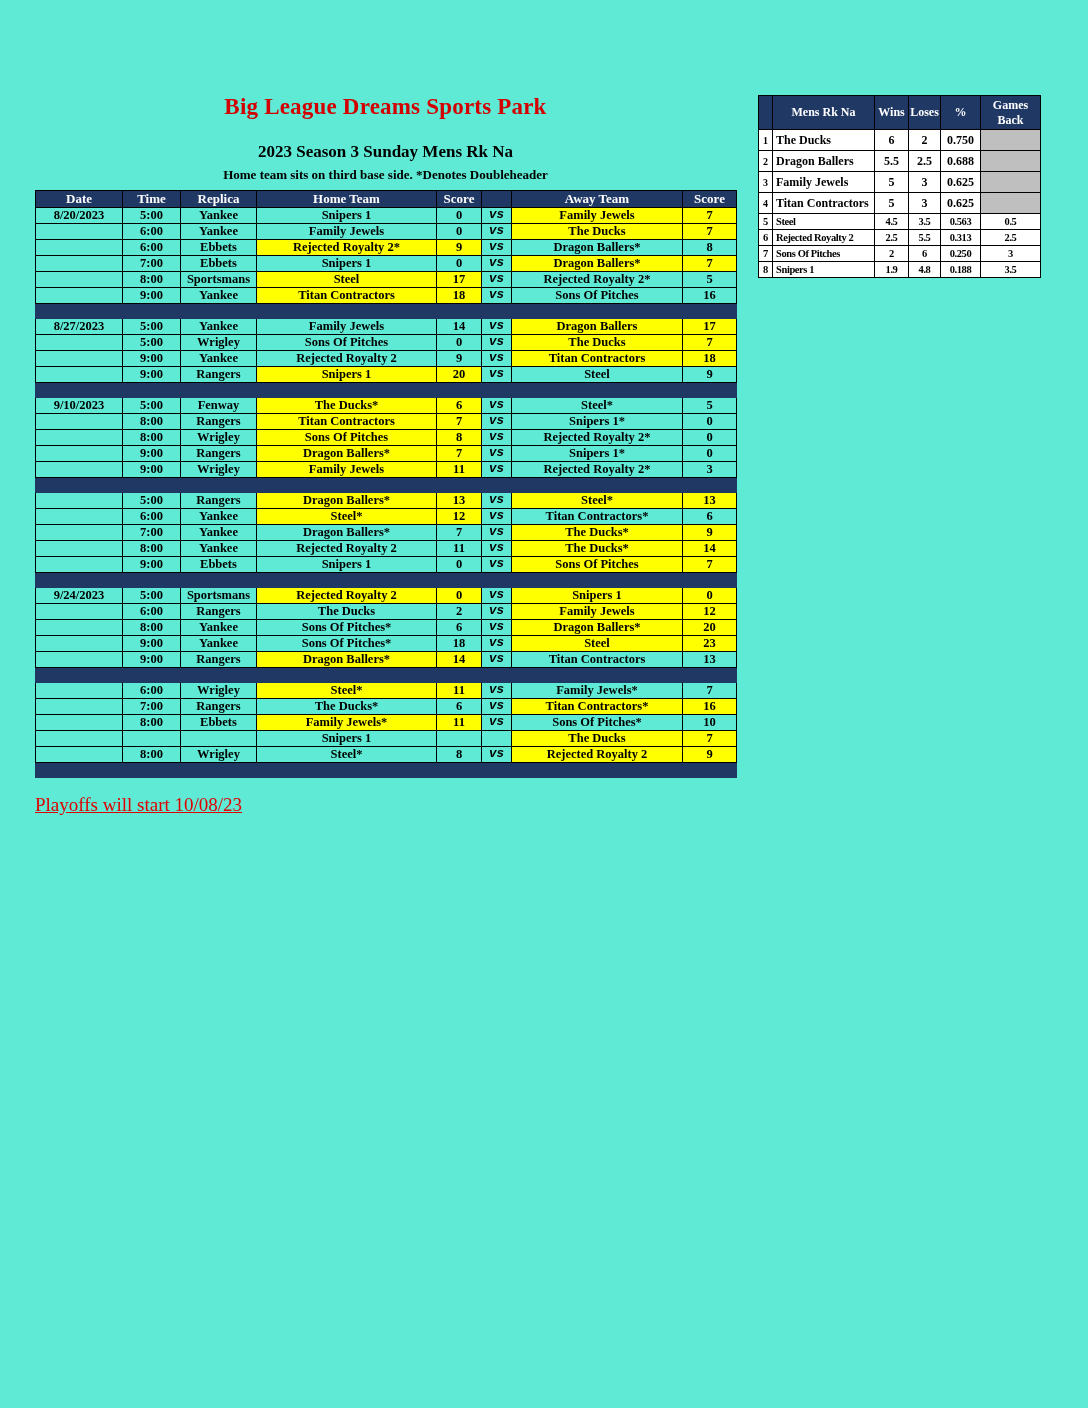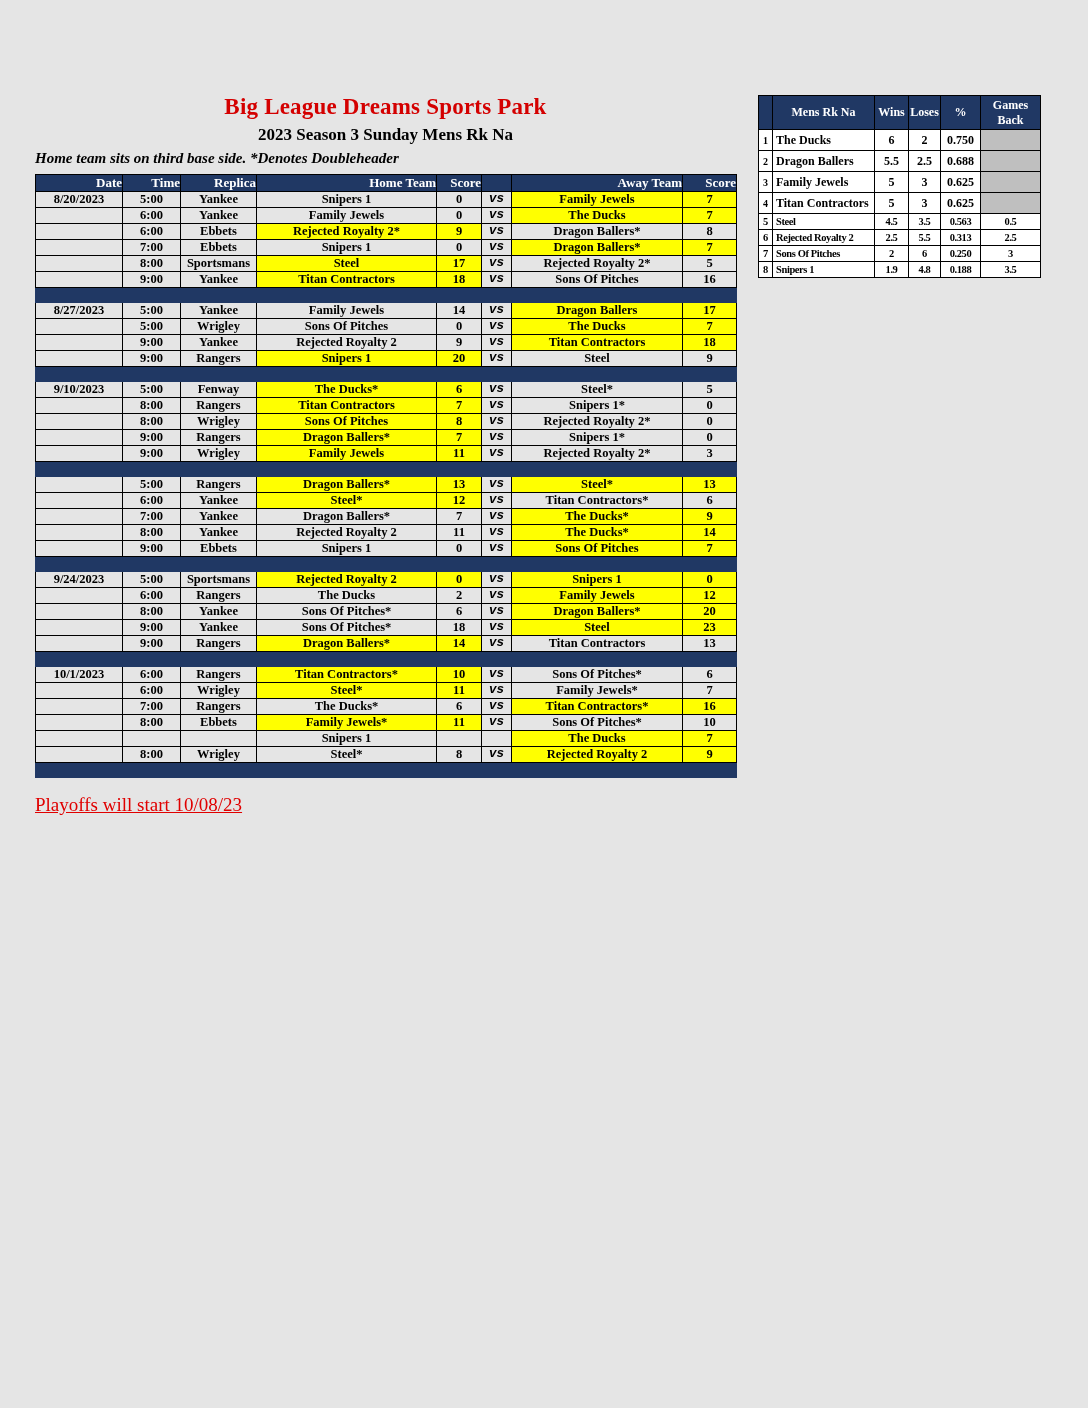--- a/index.html
+++ b/index.html
@@ -1,29 +1,29 @@
 <!DOCTYPE html>
 <html><head>
 <meta charset="utf-8">
 <style>
   * { margin:0; padding:0; box-sizing:border-box; }
   html,body { background:#ffffff; }
   body { width:1088px; height:1408px; font-family:"Liberation Serif", serif; }
-  .page { position:relative; width:1088px; height:1408px; background:#e5e5e5; overflow:hidden; }
+  .page { position:relative; width:1088px; height:1408px; background:#5eead4; overflow:hidden; }
 
   .main-col { position:absolute; left:35px; top:94px; width:701px; }
   .title { text-align:center; color:#d40000; font-size:23px; font-weight:bold; letter-spacing:0.2px; }
-  .subtitle { text-align:center; color:#000; font-size:17px; font-weight:bold; margin-top:5px; }
-  .note { text-align:left; color:#000; font-size:15px; font-weight:bold; font-style:italic; margin-top:5px; margin-bottom:7px; }
+  .subtitle { text-align:center; color:#000; font-size:17px; font-weight:bold; margin-top:22px; }
+  .note { text-align:center; color:#000; font-size:13px; font-weight:bold; margin-top:5px; margin-bottom:7px; }
 
   table { border-collapse:collapse; }
   .schedule { width:701px; table-layout:fixed; }
   .schedule th {
     background:#203864; color:#ffffff; font-size:13px; font-weight:bold;
-    border:1px solid #000; height:16px; padding:0; text-align:right;
+    border:1px solid #000; height:16px; padding:0; text-align:center;
   }
   .schedule td {
     border:1px solid #000; font-size:12.5px; font-weight:bold; text-align:center;
     height:15px; line-height:15px; padding:0 2px; overflow:hidden; white-space:nowrap; color:#000;
   }
   .schedule td.sep { background:#203864; border:1px solid #203864; height:15px; }
   .hl { background:#ffff00; }
   .vs-cell { font-style:italic; font-size:11px;font-family:Liberation Mono, monospace; }
 
   .footer { margin-top:16px; color:#e00000; font-size:19px; font-weight:normal; text-decoration:underline; }
@@ -333,30 +333,20 @@
             <td>9:00</td>
             <td>Rangers</td>
             <td class="hl">Dragon Ballers*</td>
             <td class="hl">14</td>
             <td class="vs-cell">vs</td>
             <td>Titan Contractors</td>
             <td>13</td>
           </tr>
           <tr>
             <td class="sep" colspan="8"></td>
-          </tr>
-          <tr>
-            <td>10/1/2023</td>
-            <td>6:00</td>
-            <td>Rangers</td>
-            <td class="hl">Titan Contractors*</td>
-            <td class="hl">10</td>
-            <td class="vs-cell">vs</td>
-            <td>Sons Of Pitches*</td>
-            <td>6</td>
           </tr>
           <tr>
             <td></td>
             <td>6:00</td>
             <td>Wrigley</td>
             <td class="hl">Steel*</td>
             <td class="hl">11</td>
             <td class="vs-cell">vs</td>
             <td>Family Jewels*</td>
             <td>7</td>

